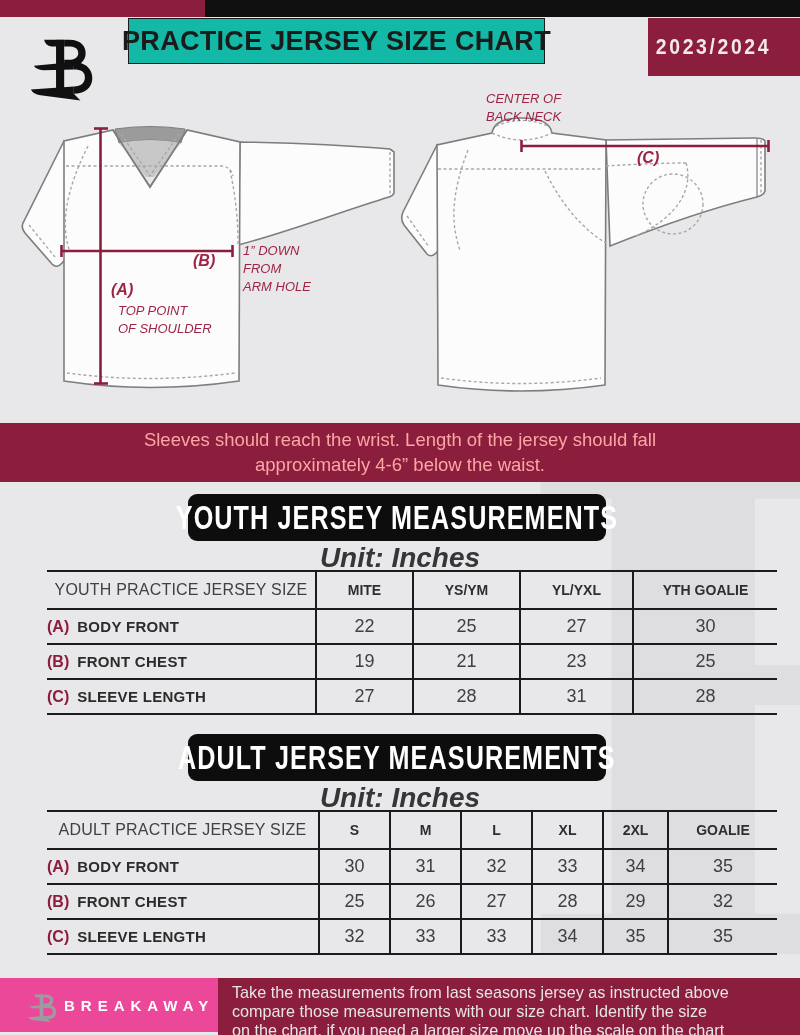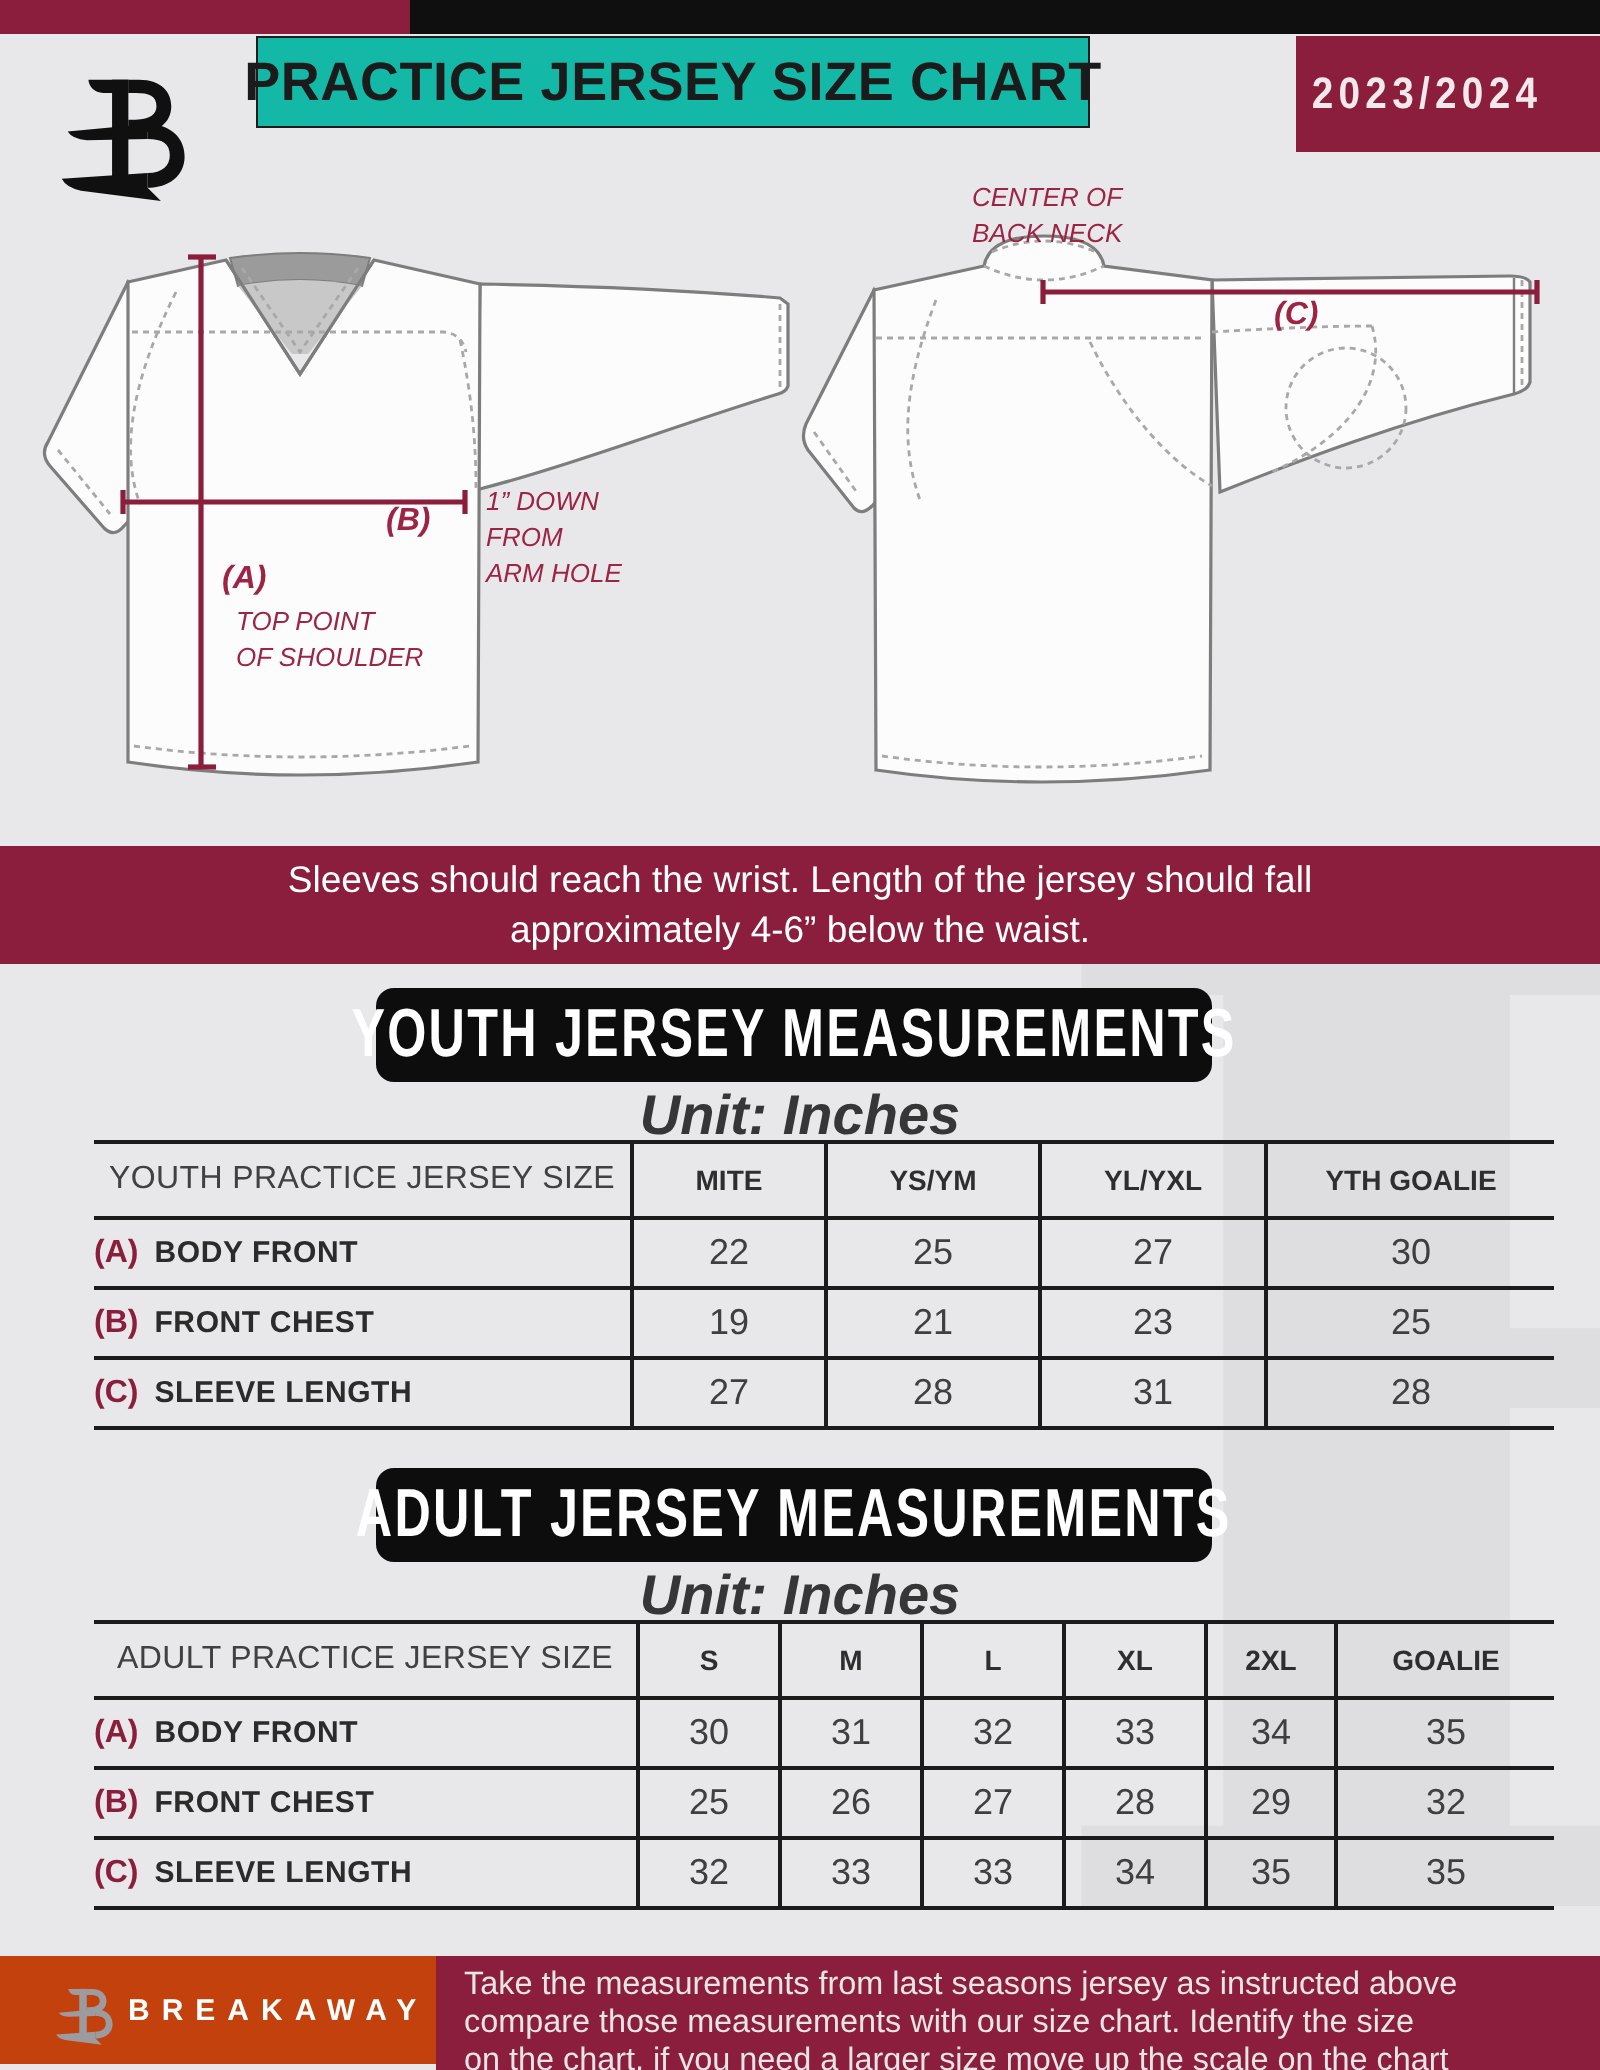--- a/index.html
+++ b/index.html
@@ -28,21 +28,21 @@
   .logo-footer{position:absolute;left:24px;top:8px;}
 
   
   .ann{position:absolute;font-style:italic;color:#9D2445;white-space:nowrap;}
   .ann-tag{font-size:16px;font-weight:bold;}
   .ann-desc{font-size:13px;font-weight:500;line-height:18px;}
 
   
   .notice{position:absolute;left:0;top:423px;width:800px;height:59px;background:#8C1E3D;
           display:flex;flex-direction:column;align-items:center;justify-content:center;}
-  .notice div{font-size:18.5px;line-height:24.5px;color:#ffffff;text-align:center;}
+  .notice div{font-size:18.5px;line-height:24.5px;color:#fca5a5;text-align:center;}
 
   
   .section-title{position:absolute;left:188px;width:418px;height:47px;background:#0D0D0D;border-radius:9px;
                  display:flex;align-items:center;justify-content:center;}
   .section-title span{font-size:34px;font-weight:bold;color:#FFFFFF;letter-spacing:1.5px;
                       transform:scaleX(.74);white-space:nowrap;}
   .unit{position:absolute;left:0;width:800px;text-align:center;font-size:28px;font-style:italic;
         font-weight:bold;color:#363636;}
 
   
@@ -52,21 +52,21 @@
   table.size-table tbody tr{height:35px;border-bottom:2.5px solid #1B1B1B;}
   th.hfirst{font-size:16px;font-weight:normal;color:#414141;text-align:center;letter-spacing:.2px;}
   th.hval{font-size:14px;font-weight:bold;color:#2E2E2E;text-align:center;border-left:2px solid #1B1B1B;}
   td.lfirst{text-align:left;padding-left:16px;white-space:nowrap;}
   td.lfirst .tag{font-size:16px;font-weight:bold;color:#8C1E3D;margin-right:8px;}
   td.lfirst .lbl{font-size:15px;font-weight:600;color:#2B2B2B;letter-spacing:.3px;}
   td.val{font-size:18px;color:#3F3F3F;text-align:center;border-left:2px solid #1B1B1B;}
 
   
   .footer{position:absolute;left:0;top:978px;width:800px;height:57px;display:flex;}
-  .footer-black{position:relative;width:218px;height:54px;background:#c2410c;display:flex;
+  .footer-black{position:relative;width:218px;height:54px;background:#ec4899;display:flex;
                 align-items:center;padding-left:64px;}
   .footer-black span{font-size:15px;font-weight:bold;color:#FFFFFF;letter-spacing:6px;}
   .footer-maroon{flex:1;height:57px;background:#8C1E3D;padding:5px 10px 0 14px;}
   .footer-maroon div{font-size:16.2px;line-height:19px;color:#e5e5e5;white-space:nowrap;}
 
   svg.lineart{position:absolute;left:0;top:0;pointer-events:none;}
 </style>
 </head>
 <body>
 

